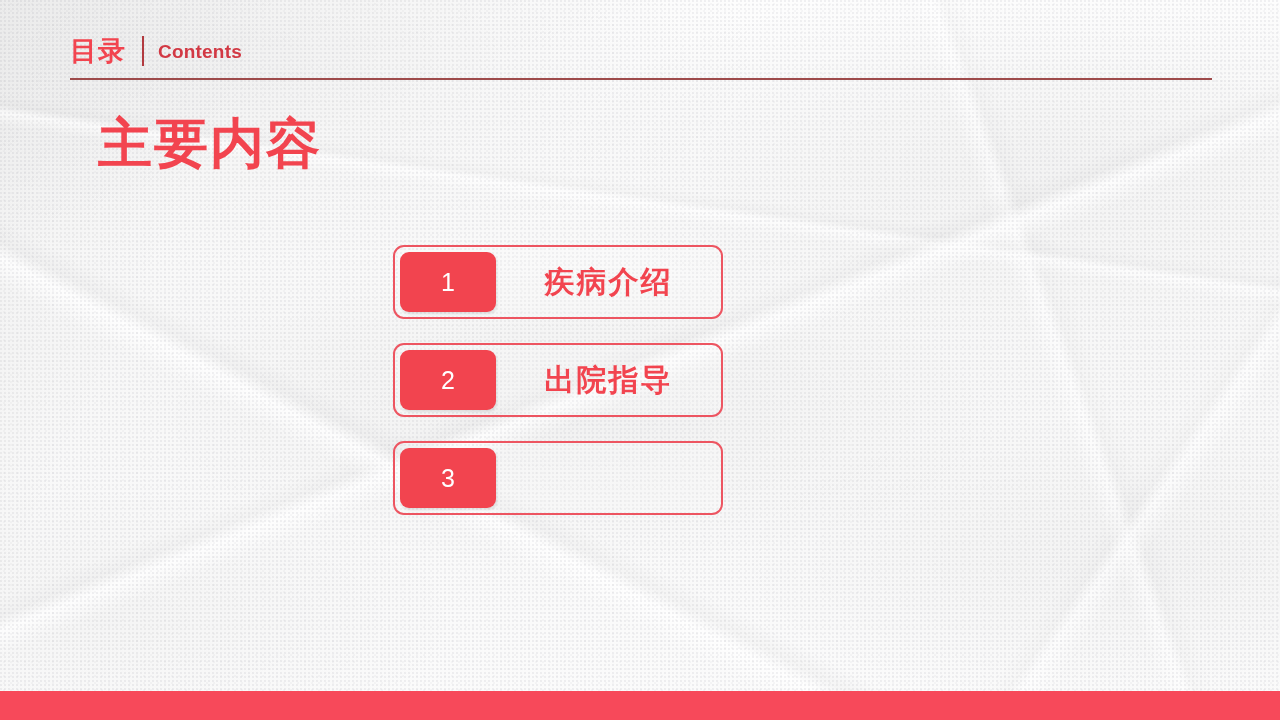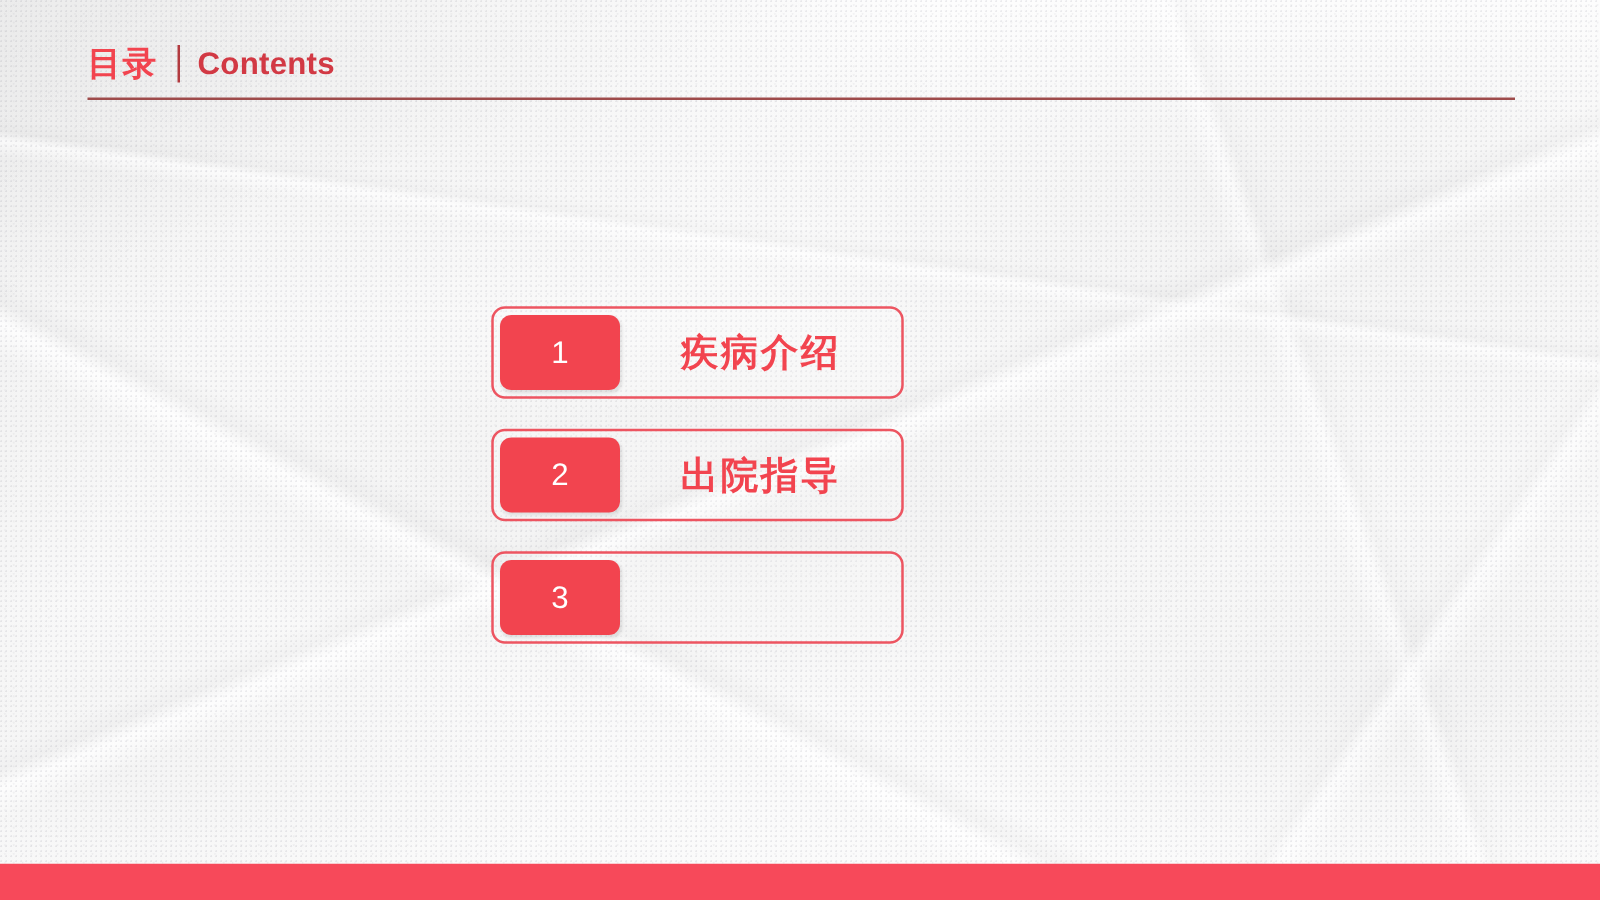--- a/index.html
+++ b/index.html
@@ -75,21 +75,21 @@
     line-height: 1;
   }
   .header-sep {
     width: 2px;
     height: 30px;
     background: #B23A3F;
     margin: 0 14px 0 16px;
   }
   .header-en {
     color: #D23944;
-    font-size: 25px;
+    font-size: 19px;
     font-weight: bold;
     letter-spacing: 0.2px;
     line-height: 1;
     text-align: center;
   }
   .header-rule {
     position: absolute;
     left: 70px;
     top: 78px;
     width: 1142px;
@@ -172,20 +172,21 @@
   <div class="paper-creases"></div>
   <div class="paper-grain"></div>
 
   <div class="header">
     <span class="header-cn">目录</span>
     <span class="header-sep"></span>
     <span class="header-en">Contents</span>
   </div>
   <div class="header-rule"></div>
 
+  <div class="main-title">主要内容</div>
 
   <div class="list">
 
     <div class="list-item">
       <div class="item-badge">1</div>
       <div class="item-label">疾病介绍</div>
     </div>
 
     <div class="list-item">
       <div class="item-badge">2</div>

